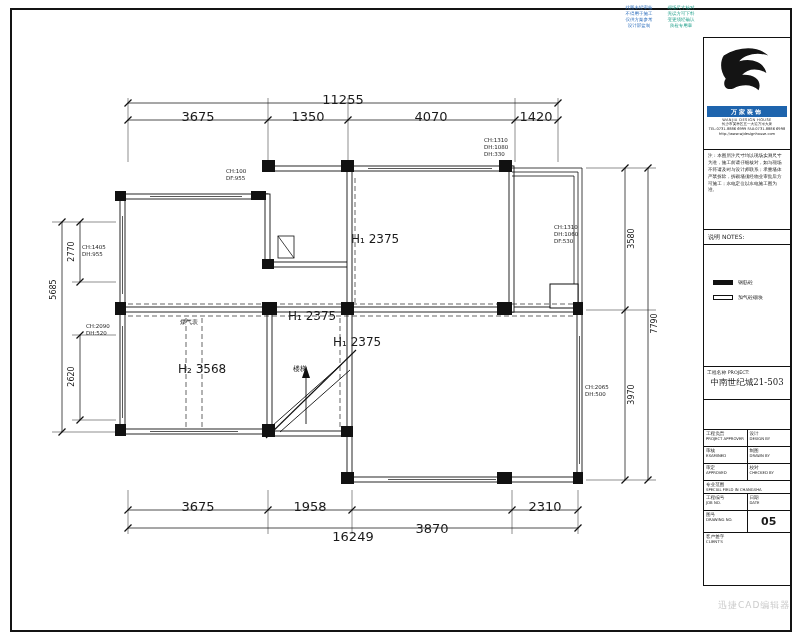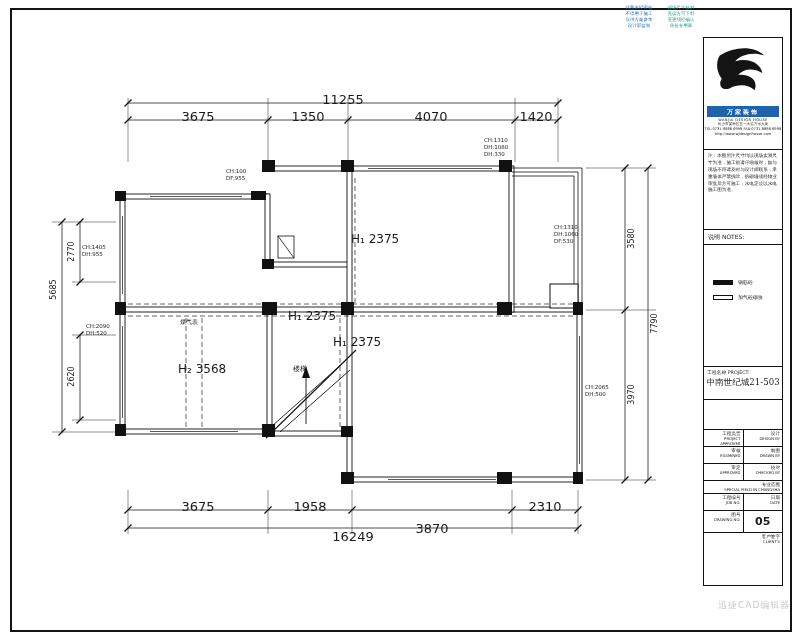--- a/index.html
+++ b/index.html
@@ -11,21 +11,21 @@
 
   .txt { position:absolute; white-space:pre-line; }
   .dim { font-size:13px; text-align:center; width:60px; }
   .vdim { width:44px; font-size:8px; text-align:center; transform:rotate(-90deg); }
   .ann { font-size:5.5px; line-height:1.25; }
   .hlab { font-size:12px; }
   .rlab { font-size:6px; }
   .stairs-lab { font-size:7px; }
 
   
-  .tb { position:absolute; left:703px; top:37px; width:80px; height:549px;
+  .tb { position:absolute; left:703px; top:37px; width:88px; height:549px;
         border:1.6px solid #111; background:#fff; display:flex; flex-direction:column; }
   .tb-sec { border-bottom:1px solid #111; overflow:hidden; }
   .tb-logo { height:112px; text-align:center; padding-top:4px; }
   .tb-band { margin:2px 3px 1px 3px; height:11px; background:#1e64ad; color:#fff;
              font-size:6px; font-weight:bold; line-height:11px; letter-spacing:2px; }
   .tb-band-en { font-size:3.6px; letter-spacing:0.4px; }
   .tb-addr { font-size:3.6px; line-height:1.4; color:#222; }
   .tb-note { height:80px; padding:3px 4px; font-size:4.6px; line-height:1.5; text-align:left; }
   .tb-nlabel { height:15px; font-size:6px; line-height:14px; padding-left:4px; }
   .tb-legend { height:122px; padding-top:34px; }
@@ -33,21 +33,21 @@
   .sym-solid { width:20px; height:5px; background:#111; flex:0 0 auto; }
   .sym-hollow { width:20px; height:5px; border:1px solid #111; background:#fff; flex:0 0 auto; }
   .leg-label { font-size:5px; }
   .tb-name { height:33px; }
   .tb-name .lab { font-size:4.8px; padding:2px 3px 0 3px; }
   .tb-name .val { font-size:8.6px; text-align:center; margin-top:2px;
                   font-family:"DejaVu Serif","Liberation Serif",serif; }
   .tb-space { height:30px; }
   .tb-row { display:flex; border-bottom:1px solid #111; }
   .tb-row:last-child { border-bottom:none; flex:1; }
-  .cell { flex:1; padding:1px 2px; overflow:hidden;text-align:right; }
+  .cell { flex:1; padding:1px 2px; overflow:hidden; }
   .cell + .cell { border-left:1px solid #111; }
   .cn { font-size:4.6px; line-height:1.3; }
   .en { font-size:3.8px; line-height:1.2; color:#222; }
   .h17 { height:17px; } .h13 { height:13px; } .h22 { height:22px; }
   .dwgno { display:flex; align-items:center; justify-content:center;
            font-size:11px; font-weight:bold; }
 
   
   .stamp { position:absolute; font-size:4.5px; line-height:1.35; text-align:center; white-space:pre-line; }
   #stamp-left { left:620px; top:5px; width:38px; color:#2e6fbd; }

